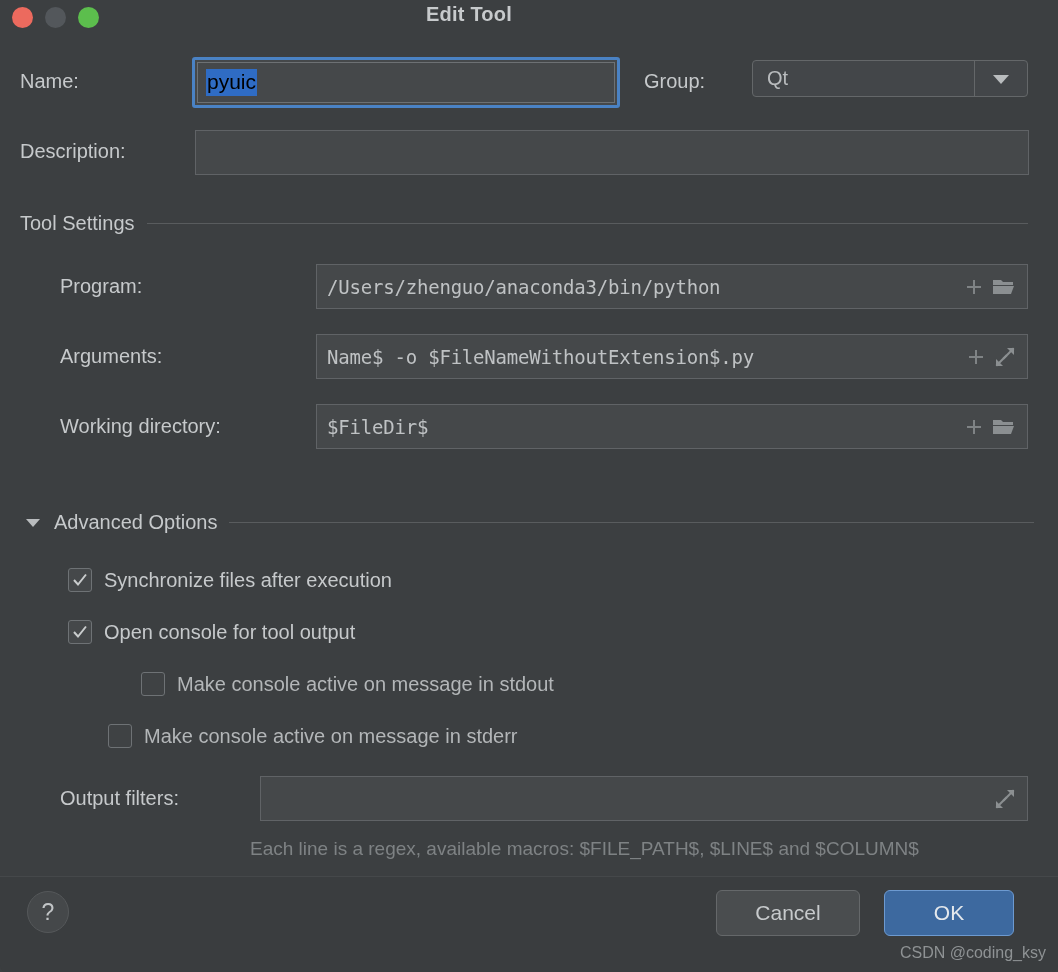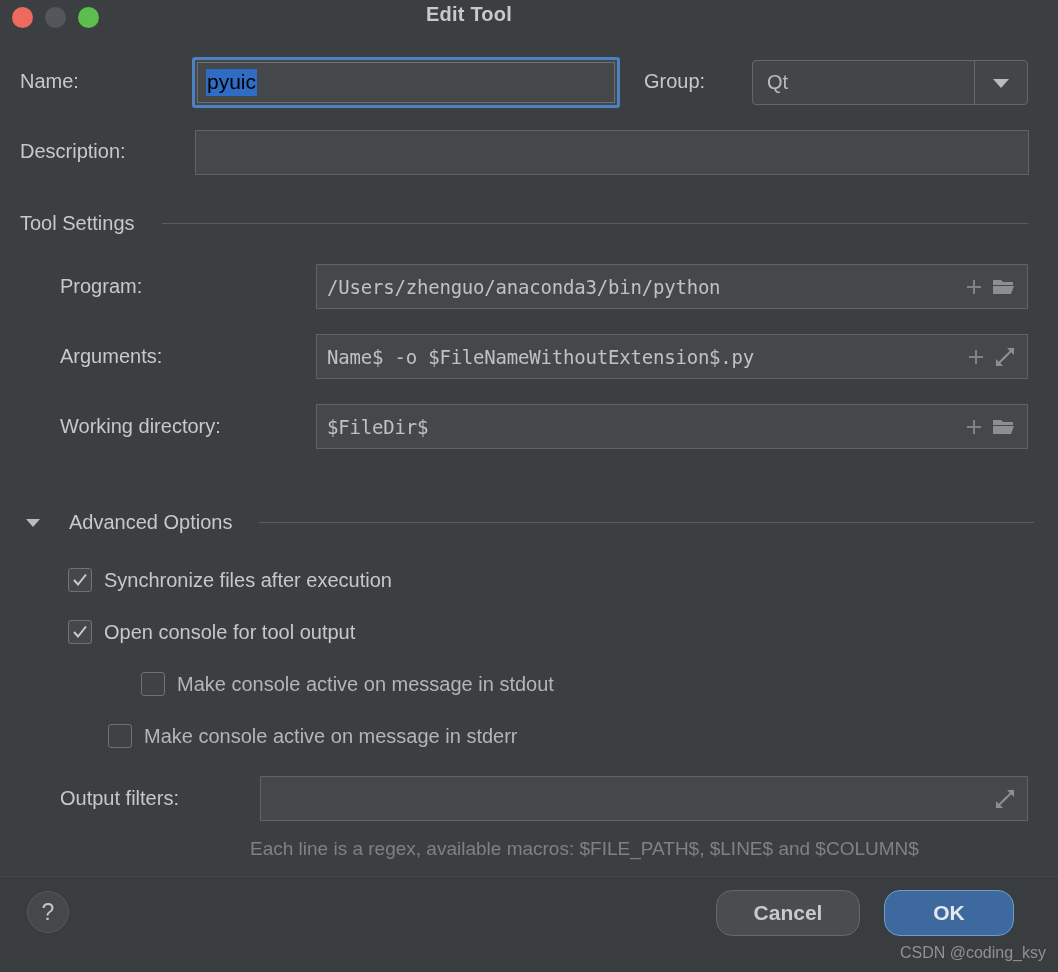--- a/index.html
+++ b/index.html
@@ -121,21 +121,21 @@
     color: #000000;
     font-size: 21px;
     padding: 1px 1px 2px 1px;
     line-height: 1.15;
   }
 
   
   #group-combo {
     position: absolute;
     left: 752px; top: 60px;
-    width: 276px; height: 45px;
+    width: 276px; height: 37px;
     box-sizing: border-box;
     border: 1px solid #646769;
     border-radius: 4px;
     background: #434649;
     display: flex;
     align-items: stretch;
     overflow: hidden;
   }
   #group-combo .combo-val {
     flex: 1 1 auto;
@@ -151,21 +151,21 @@
     display: flex;
     align-items: center;
     justify-content: center;
   }
 
   
   .section {
     position: absolute;
     display: flex;
     align-items: center;
-    gap: 27px;
+    gap: 12px;
     width: 1008px;
   }
   .section .sec-title {
     color: #c6c9cb;
     font-size: 20px;
     white-space: nowrap;
   }
   .section .rule {
     flex: 1 1 auto;
     height: 1px;
@@ -229,26 +229,25 @@
     font-size: 23px;
     display: flex;
     align-items: center;
     justify-content: center;
     box-sizing: border-box;
   }
   .btn {
     position: absolute;
     box-sizing: border-box;
     height: 46px;
-    border-radius: 16px;
+    border-radius: 6px;
     display: flex;
     align-items: center;
     justify-content: center;
     font-size: 21px;
-    font-weight: bold;
   }
   #cancel-btn {
     left: 716px; top: 890px;
     width: 144px;
     background: #4a4d4f;
     border: 1px solid #65686a;
     color: #c7cacc;
   }
   #ok-btn {
     left: 884px; top: 890px;

